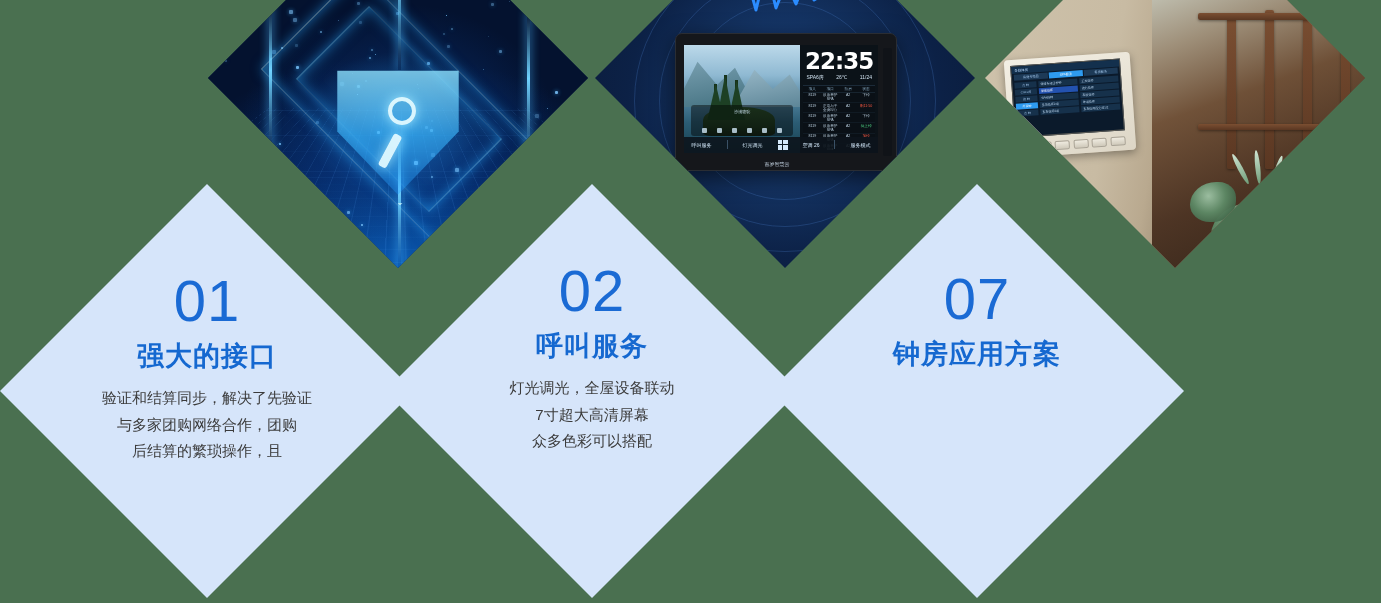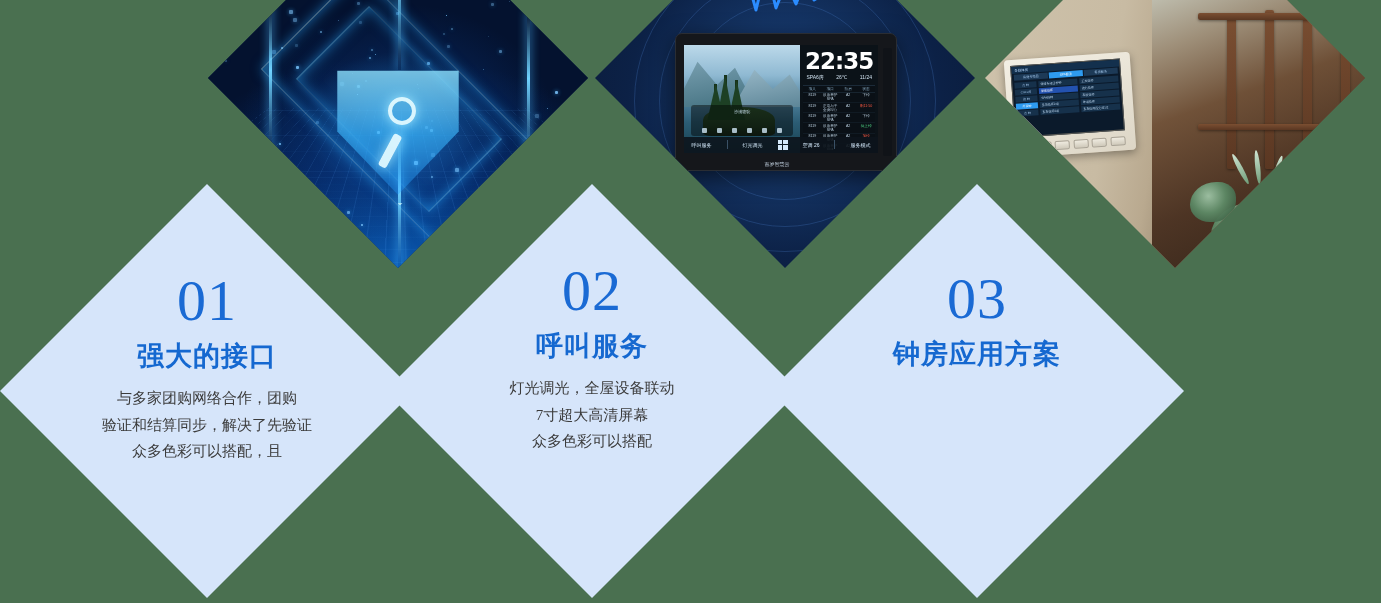--- a/index.html
+++ b/index.html
@@ -37,21 +37,20 @@
     height: 414px;
     background: #d6e5fa;
     z-index: 5;
   }
   .card-inner {
     position: absolute;
     left: 0;
     width: 100%;
     text-align: center;
     top: 96px;
-    font-family: Liberation Serif, serif;
   }
   .card-num {
     font-size: 58px;
     line-height: 1.0;
     color: #1a6ad4;
     font-weight: 400;
     letter-spacing: 1px;
     margin-bottom: 10px;
   }
   .card-title {
@@ -409,44 +408,44 @@
 
 <div id="stage">
 
   <div class="diamond card card1">
     <div class="card-inner">
       <div class="card-num">01</div>
       <div class="card-title">
         <div>强大的接口</div>
       </div>
       <div class="card-desc">
+        <div>验证和结算同步，解决了先验证</div>
         <div>与多家团购网络合作，团购</div>
-        <div>验证和结算同步，解决了先验证</div>
-        <div>众多色彩可以搭配，且</div>
+        <div>后结算的繁琐操作，且</div>
       </div>
     </div>
   </div>
 
   <div class="diamond card card2">
     <div class="card-inner">
       <div class="card-num">02</div>
       <div class="card-title">
         <div>呼叫服务</div>
       </div>
       <div class="card-desc">
         <div>灯光调光，全屋设备联动</div>
         <div>7寸超大高清屏幕</div>
         <div>众多色彩可以搭配</div>
       </div>
     </div>
   </div>
 
   <div class="diamond card card3">
     <div class="card-inner">
-      <div class="card-num">03</div>
+      <div class="card-num">07</div>
       <div class="card-title">
         <div>钟房应用方案</div>
       </div>
     </div>
   </div>
 
   <div class="diamond photo photo1">
     <div class="photo-art">
       <div class="circuit-bg"></div>
       <div class="circuit-grid"></div>

